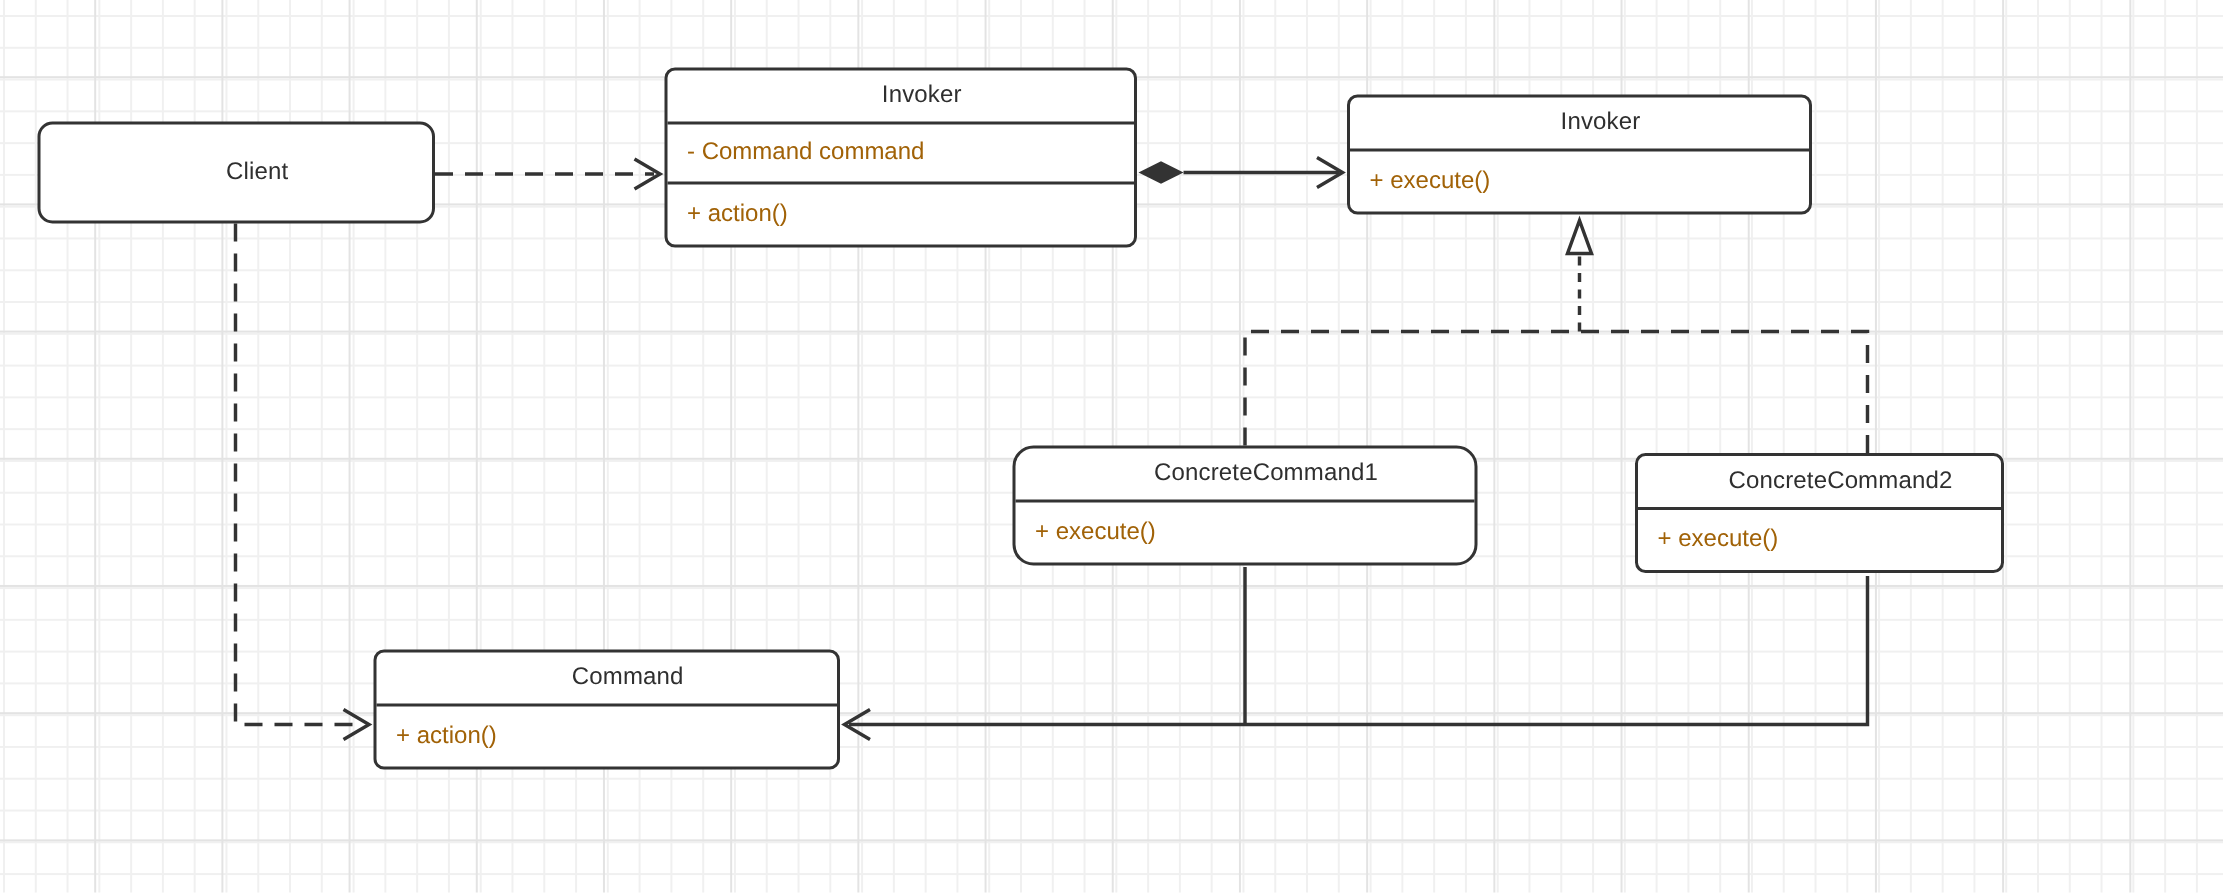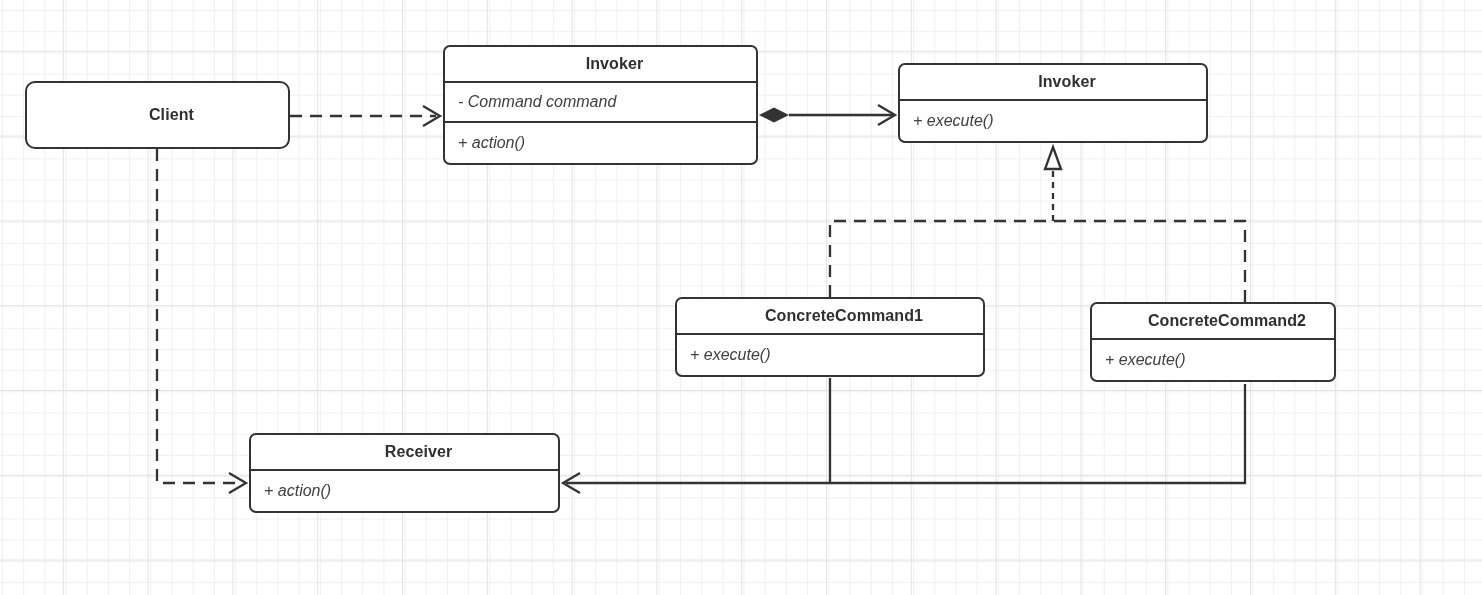--- a/index.html
+++ b/index.html
@@ -33,35 +33,34 @@
     background: #ffffff;
     border: 2px solid #333333;
     border-radius: 7px;
   }
   .uml-title {
     box-sizing: border-box;
     height: 36px;
     display: flex;
     align-items: center;
     justify-content: center;
-    font-weight: 700;
+    font-weight: 400;
     font-size: 16px;
     border-bottom: 2px solid #333333;
     letter-spacing: 0.1px;
     padding-left: 28px;
   }
   .uml-row {
     box-sizing: border-box;
     height: 40px;
     display: flex;
     align-items: center;
     padding: 0 13px;
     font-size: 16px;
-    color: #404040;
-    font-style: italic;
+    color: #a16207;
   }
   .uml-row.divided { border-bottom: 2px solid #333333; }
   .uml-class.plain {
     display: flex;
     align-items: center;
     justify-content: center;
     border-radius: 10px;
   }
   .uml-class.plain .uml-title {
     border-bottom: none;
@@ -104,28 +103,28 @@
     <div class="uml-title">Invoker</div>
     <div class="uml-row divided">- Command command</div>
     <div class="uml-row">+ action()</div>
   </div>
 
   <div class="uml-class" style="left:898px; top:63px; width:310px;">
     <div class="uml-title">Invoker</div>
     <div class="uml-row">+ execute()</div>
   </div>
 
-  <div class="uml-class" style="left:675px; top:297px; width:310px;">
+  <div class="uml-class" style="left:675px; top:297px; width:310px;border-radius:14px;">
     <div class="uml-title">ConcreteCommand1</div>
     <div class="uml-row">+ execute()</div>
   </div>
 
   <div class="uml-class" style="left:1090px; top:302px; width:246px;">
     <div class="uml-title">ConcreteCommand2</div>
     <div class="uml-row">+ execute()</div>
   </div>
 
   <div class="uml-class" style="left:249px; top:433px; width:311px;">
-    <div class="uml-title">Receiver</div>
+    <div class="uml-title">Command</div>
     <div class="uml-row">+ action()</div>
   </div>
 
 </div>
 
 </body></html>

